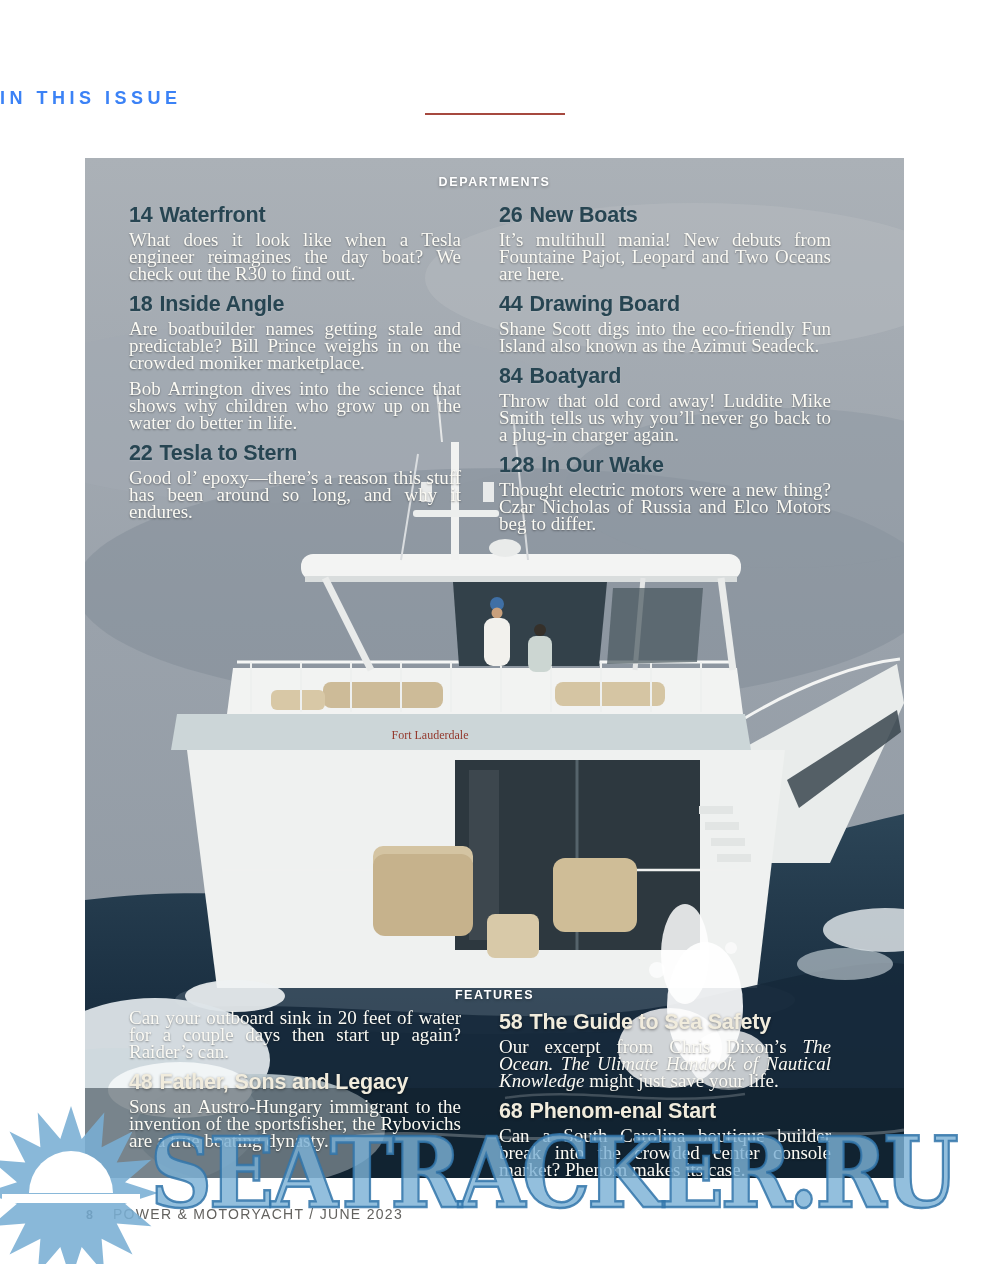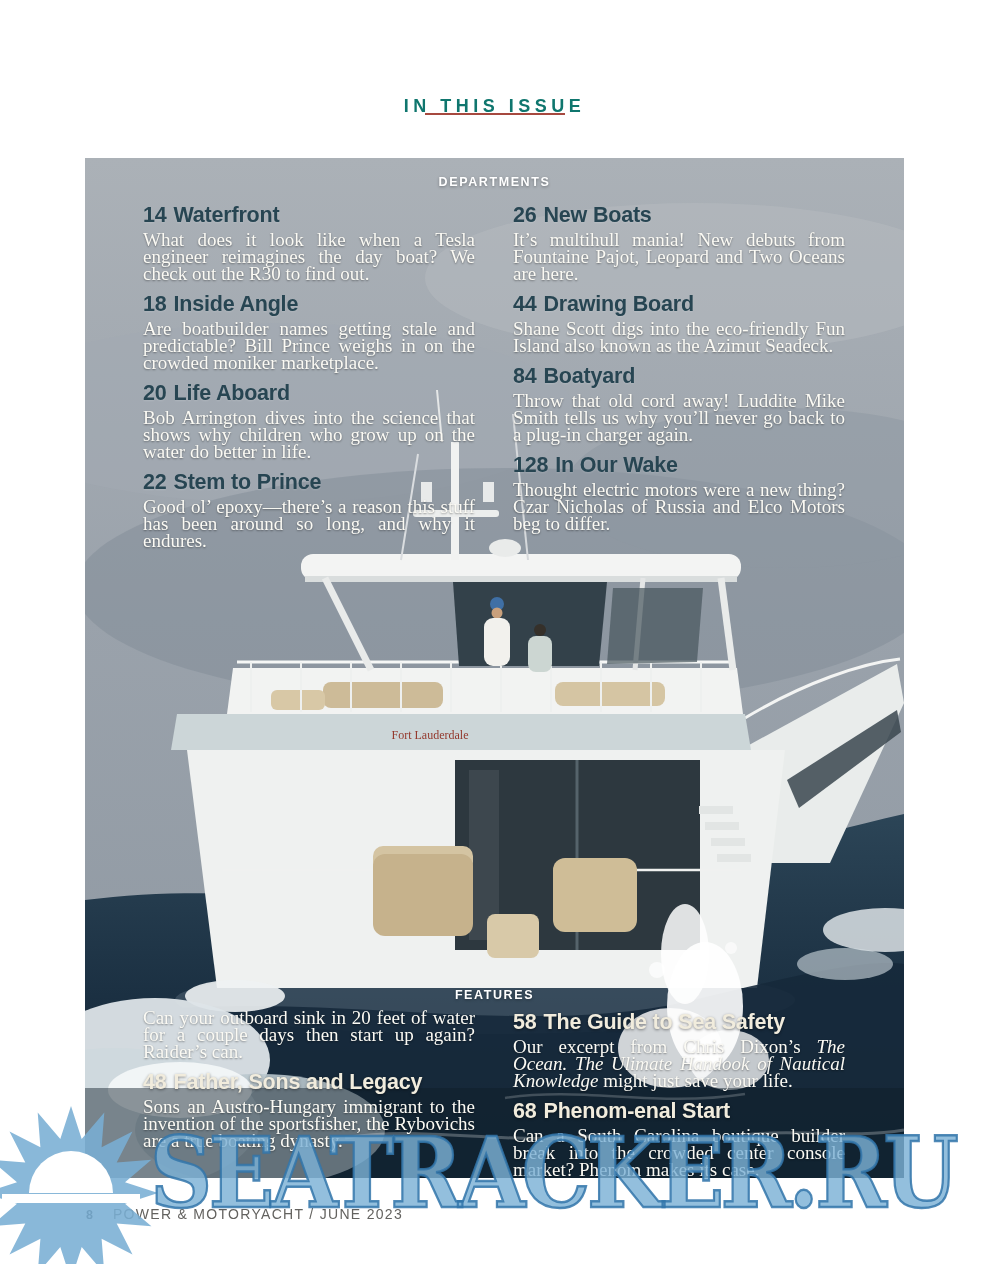--- a/index.html
+++ b/index.html
@@ -1,35 +1,35 @@
 <!DOCTYPE html>
 <html><head>
 <meta charset="utf-8">
 <style>
   html,body{margin:0;padding:0;background:#ffffff;}
   .page{position:relative;width:989px;height:1264px;background:#ffffff;overflow:hidden;
         font-family:"Liberation Sans",sans-serif;}
 
   
-  .issue-title{position:absolute;top:96px;left:0;width:100%;text-align:center;
-    font-size:18px;font-weight:600;letter-spacing:4.5px;color:#0f766e;}
+  .issue-title{position:absolute;top:88px;left:0;width:100%;text-align:left;
+    font-size:18px;font-weight:600;letter-spacing:4.5px;color:#3b82f6;}
   .title-rule{position:absolute;top:113px;left:50%;transform:translateX(-50%);
     width:140px;height:2px;background:#a6493f;}
 
   
   .photo{position:absolute;left:85px;top:158px;width:819px;height:1020px;overflow:hidden;}
   .scene{position:absolute;left:0;top:0;width:819px;height:1020px;display:block;}
 
   .sec-label{position:absolute;left:0;width:100%;text-align:center;color:#ffffff;
     font-size:12.5px;font-weight:bold;letter-spacing:1.6px;
     text-shadow:0 1px 3px rgba(0,0,0,.35);}
   .dep-label{top:17px;}
   .feat-label{top:830px;}
 
-  .toc{position:absolute;left:58px;display:flex;gap:38px;}
+  .toc{position:absolute;left:44px;display:flex;gap:38px;}
   .dep-toc{top:44px;}
   .feat-toc{top:851px;}
   .col{width:332px;}
 
   .entry{margin-bottom:9px;}
   .entry h3{margin:0 0 3px 0;font-size:21.5px;line-height:26px;font-weight:600;
     letter-spacing:-0.2px;font-family:"Liberation Sans",sans-serif;}
   .dep-toc .entry h3{color:#274552;text-shadow:0 1px 2px rgba(255,255,255,.15);}
   .feat-toc .entry h3{color:#f1ecdd;text-shadow:0 1px 3px rgba(0,0,0,.45);}
   .entry .num{margin-right:7px;}
@@ -191,25 +191,24 @@
       <div class="col">
         <div class="entry">
           <h3><span class="num">14</span><span>Waterfront</span></h3>
           <p>What does it look like when a Tesla engineer reimagines the day boat? We check out the R30 to find out.</p>
         </div>
         <div class="entry">
           <h3><span class="num">18</span><span>Inside Angle</span></h3>
           <p>Are boatbuilder names getting stale and predictable? Bill Prince weighs in on the crowded moniker marketplace.</p>
         </div>
         <div class="entry">
-          <h3><span class="num">20</span><span>Life Aboard</span></h3>
           <p>Bob Arrington dives into the science that shows why children who grow up on the water do better in life.</p>
         </div>
         <div class="entry">
-          <h3><span class="num">22</span><span>Stem to Prince</span></h3>
+          <h3><span class="num">22</span><span>Tesla to Stern</span></h3>
           <p>Good ol’ epoxy—there’s a reason this stuff has been around so long, and why it endures.</p>
         </div>
       </div>
       <div class="col">
         <div class="entry">
           <h3><span class="num">26</span><span>New Boats</span></h3>
           <p>It’s multihull mania! New debuts from Fountaine Pajot, Leopard and Two Oceans are here.</p>
         </div>
         <div class="entry">
           <h3><span class="num">44</span><span>Drawing Board</span></h3>

